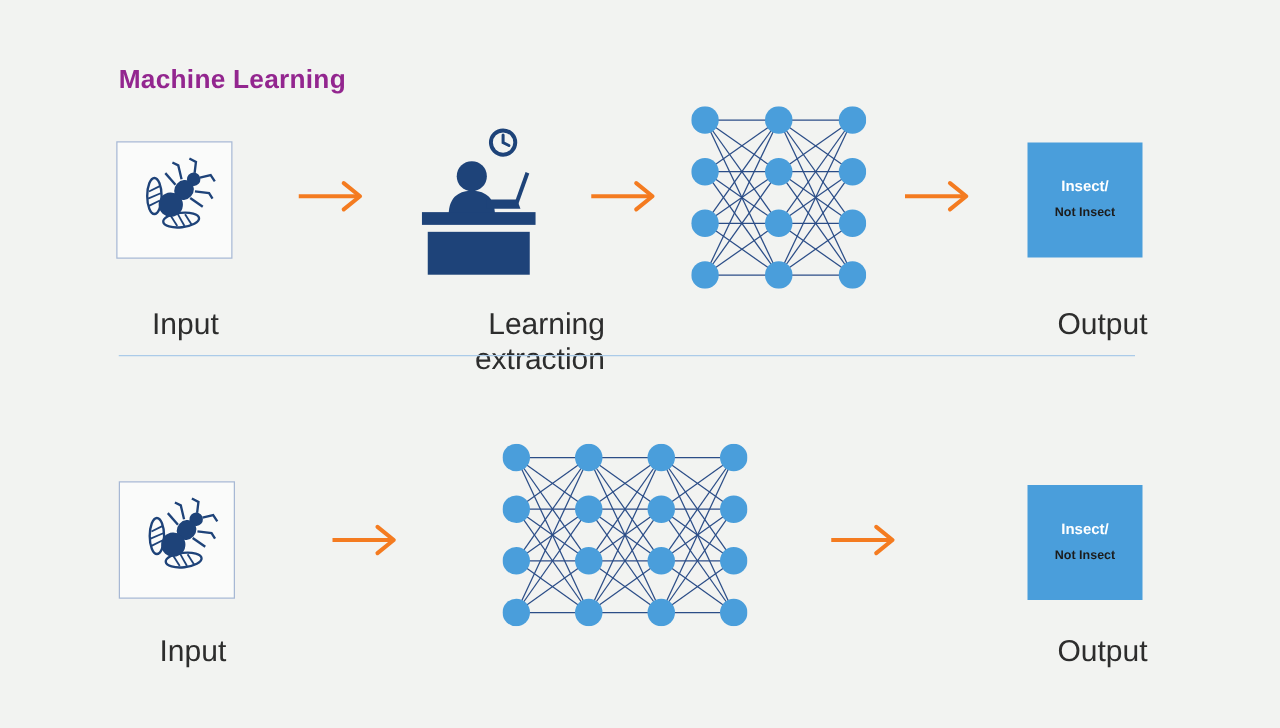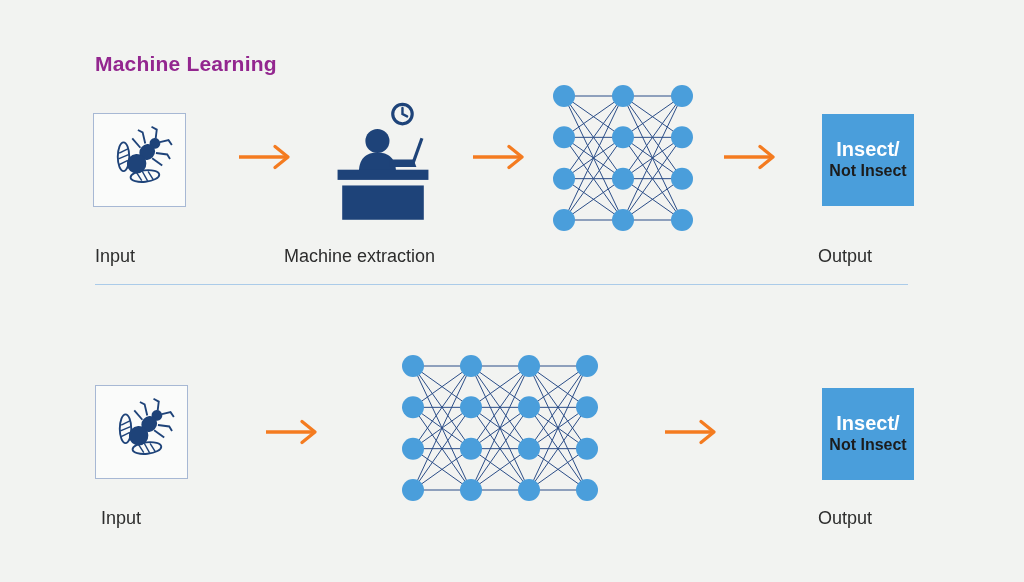--- a/index.html
+++ b/index.html
@@ -10,23 +10,23 @@
   *{margin:0;padding:0;box-sizing:border-box;}
   html,body{width:1024px;height:582px;}
   body{font-family:"Liberation Sans",sans-serif;background:var(--bg);}
   .canvas{position:relative;width:1024px;height:582px;background:var(--bg);overflow:hidden;}
   .abs{position:absolute;}
   .section-title{font-size:21px;font-weight:bold;color:var(--purple);letter-spacing:.2px;}
   .input-box{width:93px;height:94px;background:var(--box-bg);border:1px solid var(--box-border);
     display:flex;align-items:center;justify-content:center;}
   .output-box{width:92px;height:92px;background:var(--node);display:flex;flex-direction:column;
     align-items:center;justify-content:center;text-align:center;}
-  .output-box .l1{color:var(--out1);font-weight:bold;font-size:20px;line-height:21px;}
-  .output-box .l2{color:var(--out2);font-weight:bold;font-size:16px;line-height:21px;}
-  .step-label{position:absolute;font-size:18px;color:var(--label);text-align:left;}
+  .output-box .l1{color:var(--out1);font-weight:bold;font-size:12px;line-height:21px;}
+  .output-box .l2{color:var(--out2);font-weight:bold;font-size:10px;line-height:21px;}
+  .step-label{position:absolute;font-size:24px;color:var(--label);text-align:right;}
   .divider{position:absolute;height:1px;background:var(--divider);}
   .navy-fill{fill:var(--navy);}
   .navy-stroke{stroke:var(--navy);fill:none;}
   .wing{fill:var(--box-bg);stroke:var(--navy);}
   .arrow-stroke{stroke:var(--orange);fill:none;}
   .defs{position:absolute;width:0;height:0;overflow:hidden;}
 </style>
 </head>
 <body>
 
@@ -156,21 +156,21 @@
   <svg class="abs" style="left:722px;top:143px;" width="58" height="28" viewBox="0 0 58 28">
       <use href="#arrow"></use>
     </svg>
 
   <div class="abs output-box" style="left:822px;top:114px;">
     <span class="l1">Insect/</span>
     <span class="l2">Not Insect</span>
   </div>
 
   <div class="step-label" style="left:95px;top:246px;width:80px;">Input</div>
-  <div class="step-label" style="left:284px;top:246px;width:200px;">Machine extraction</div>
+  <div class="step-label" style="left:284px;top:246px;width:200px;">Learning extraction</div>
   <div class="step-label" style="left:818px;top:246px;width:100px;">Output</div>
 
   <div class="divider" style="left:95px;top:284px;width:813px;"></div>
 
 
   <div class="abs input-box" style="left:95px;top:385px;">
     <svg width="72" height="72" viewBox="0 0 100 100">
       <use href="#bee"></use>
     </svg>
   </div>

